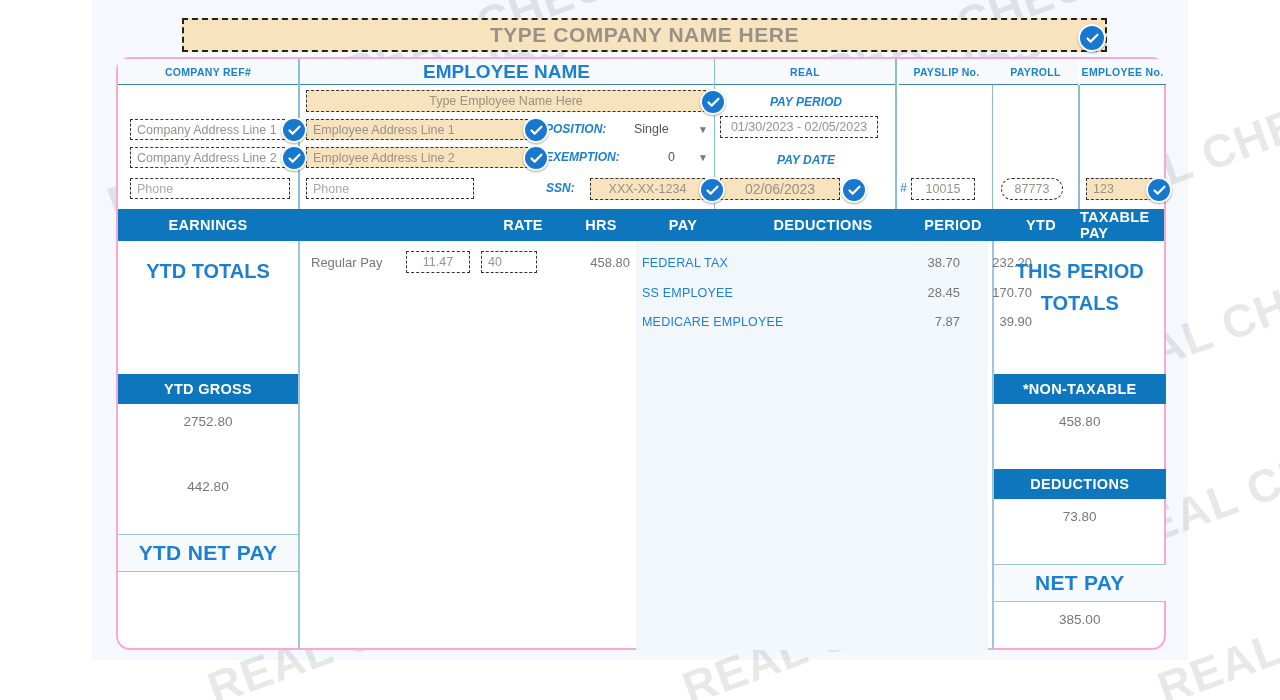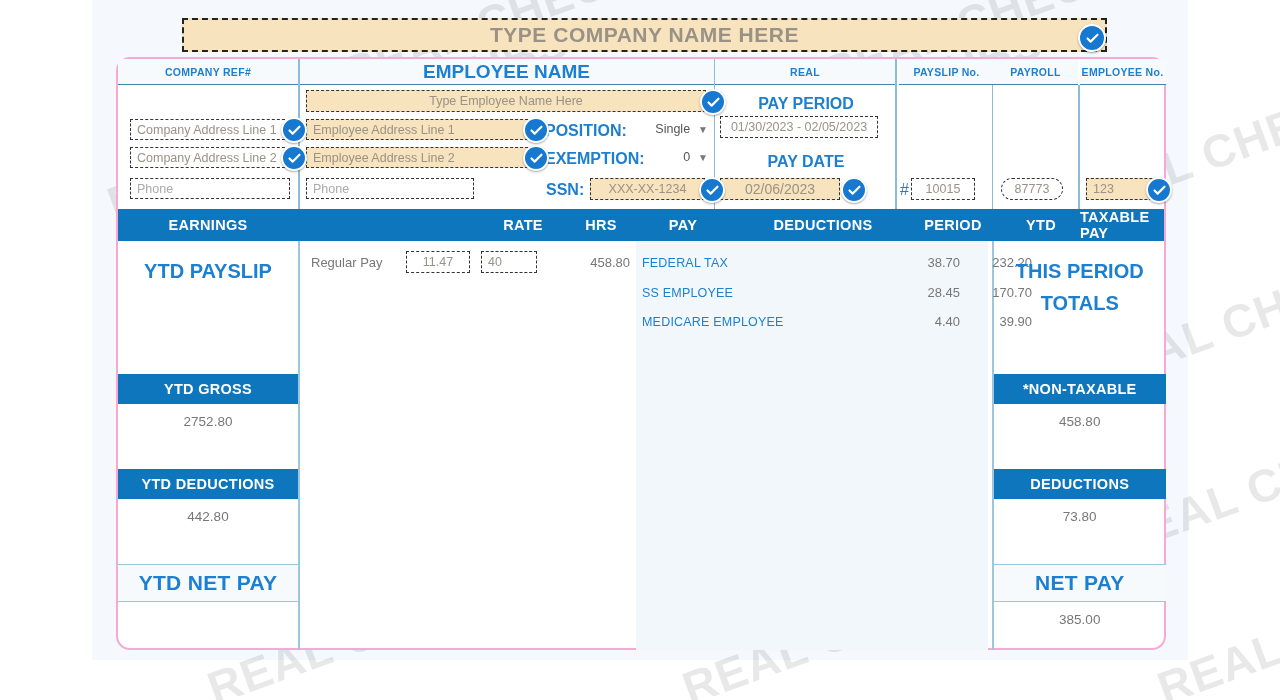--- a/index.html
+++ b/index.html
@@ -90,28 +90,28 @@
     background: #ffffff;
     padding: 0 6px;
   }
   .field.tan { background: #f7e3bd; }
   .field .ph { color: #aaaaaa; }
   .field .tx { color: #9a9287; }
   .field.center { justify-content: center; }
   
   .lbl {
     position: absolute;
-    font-size: 16px; color: #1d7fd0; font-weight: bold;
+    font-size: 12px; color: #1d7fd0; font-weight: bold; font-style: italic;
   }
   .lbl.reg { font-weight: normal; }
   
   .sel {
     position: absolute;
     font-size: 12.5px; color: #555;
-    display: flex; align-items: center; justify-content: flex-end;
+    display: flex; align-items: center; justify-content: space-between;
     padding: 0 4px;
   }
   .sel .caret {
     font-size: 10px; color: #777; margin-left: 8px;
   }
   
   #thead {
     position: absolute; left: 0; top: 150px;
     width: 100%; height: 32px;
     background: #0d76bc;
@@ -303,25 +303,24 @@
   </div>
 
   <div id="tbody">
 
     <div class="tint" style="left:518px;width:352px;"></div>
     <div class="colline" style="left:180px;"></div>
     <div class="colline" style="left:874px;"></div>
 
     <div class="sblock" style="left:0;top:0;width:180px;">
       <div class="stitle" style="height:133px;">
-        <span>YTD PAYSLIP</span>
+        <span>YTD TOTALS</span>
       </div>
       <div class="sbar">YTD GROSS</div>
       <div class="sval" style="height:65px;">2752.80</div>
-      <div class="sbar">YTD DEDUCTIONS</div>
       <div class="sval" style="height:65px;">442.80</div>
       <div class="sbar light">YTD NET PAY</div>
     </div>
 
     <div class="erow" style="left:193px;top:14px;">Regular Pay</div>
     <div class="field center" style="left:288px;top:10px;width:64px;height:22px;">
       <span class="tx">11.47</span>
     </div>
     <div class="field" style="left:363px;top:10px;width:56px;height:22px;">
       <span class="tx">40</span>
@@ -330,21 +329,21 @@
 
     <div class="drow-name" style="left:524px;top:15px;">FEDERAL TAX</div>
     <div class="num" style="left:780px;top:14px;width:62px;">38.70</div>
     <div class="num" style="left:852px;top:14px;width:62px;">232.20</div>
 
     <div class="drow-name" style="left:524px;top:45px;">SS EMPLOYEE</div>
     <div class="num" style="left:780px;top:44px;width:62px;">28.45</div>
     <div class="num" style="left:852px;top:44px;width:62px;">170.70</div>
 
     <div class="drow-name" style="left:524px;top:74px;">MEDICARE EMPLOYEE</div>
-    <div class="num" style="left:780px;top:73px;width:62px;">4.40</div>
+    <div class="num" style="left:780px;top:73px;width:62px;">7.87</div>
     <div class="num" style="left:852px;top:73px;width:62px;">39.90</div>
 
     <div class="sblock" style="left:875.5px;top:0;width:172.5px;">
       <div class="stitle" style="height:133px;">
         <span>THIS PERIOD</span>
         <span>TOTALS</span>
       </div>
       <div class="sbar">*NON-TAXABLE</div>
       <div class="sval" style="height:65px;">458.80</div>
       <div class="sbar">DEDUCTIONS</div>

